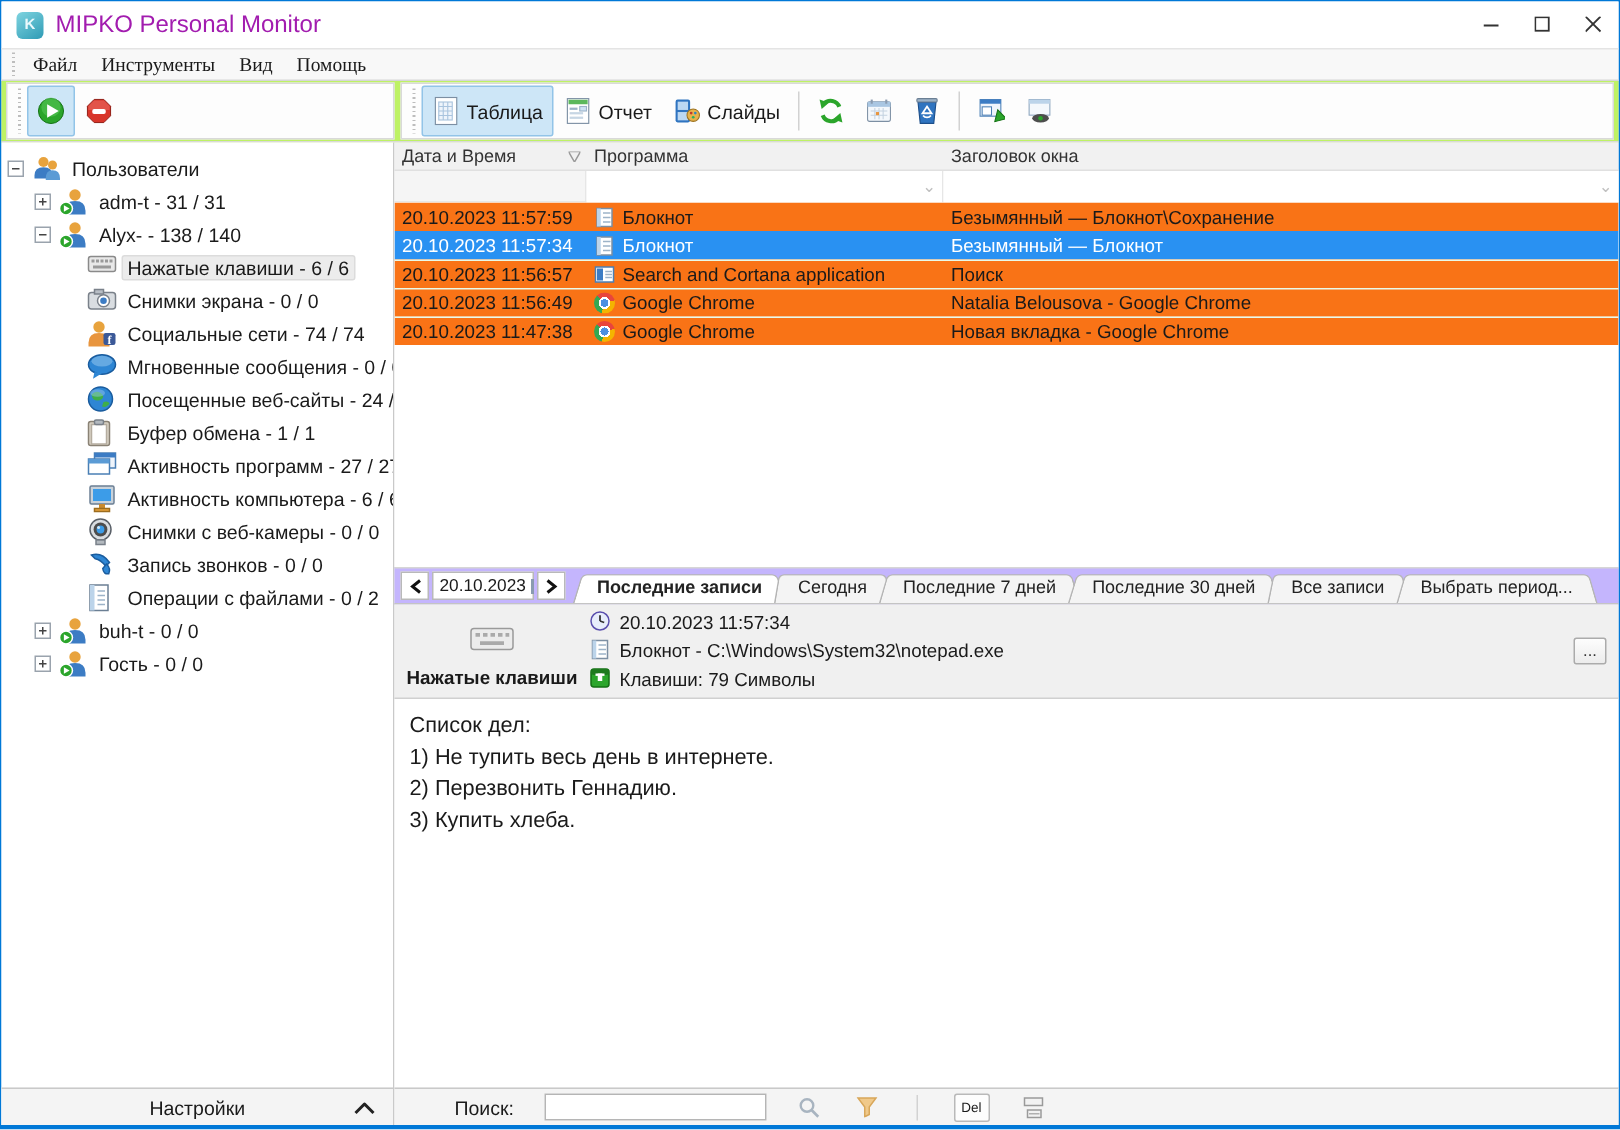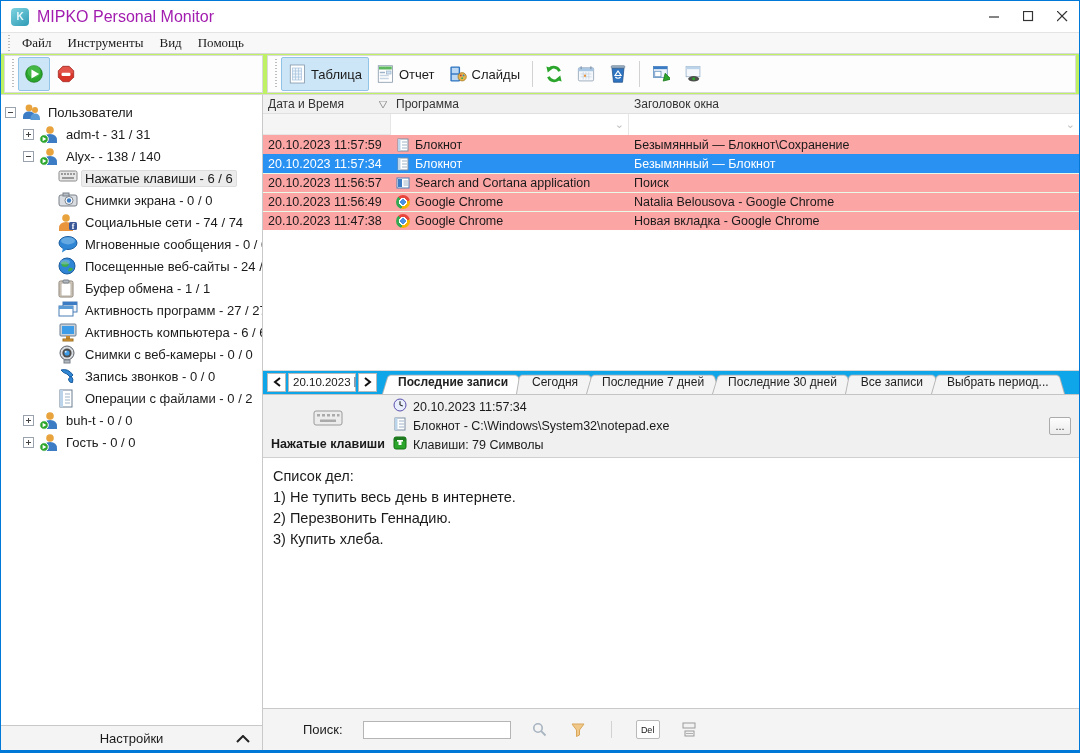--- a/index.html
+++ b/index.html
@@ -51,30 +51,30 @@
   .grid-header { height:19px; display:flex; background:#f1f1f1; border-bottom:1px solid #e0e0e0; color:#333; font-size:12px; align-items:center; }
   .col-time { width:128px; flex:0 0 auto; padding-left:5px; display:flex; align-items:center; justify-content:space-between; }
   .col-prog { width:238px; flex:0 0 auto; padding-left:5px; }
   .col-title { flex:1; padding-left:5px; }
   .sort-glyph { margin-right:4px; color:#888; }
   .filter-row { height:21px; display:flex; background:#f5f5f5; border-bottom:1px solid #e6e6e6; align-items:center; }
   .filter-cell { height:21px; border-right:1px solid #e6e6e6; }
   .filter-combo { background:#fff; display:flex; align-items:center; justify-content:flex-end; }
   .combo-chevron { color:#c0c0c0; font-size:11px; padding-right:4px; }
   .grid-rows { flex:1; min-height:0; background:#fff; overflow:hidden; }
-  .grid-row { height:19px; display:flex; align-items:center; background:#fca5a5; font-size:12.5px; }
+  .grid-row { height:19px; display:flex; align-items:center; background:#f97316; font-size:12.5px; }
   .grid-row:nth-child(n+2) { border-top:1px solid #e9fae9; }
   .grid-row.selected { background:#2991f2; color:#fff; border-top:none; }
   .cell-prog { width:238px; flex:0 0 auto; padding-left:5px; display:flex; gap:5px; }
   .cell-time { width:128px; flex:0 0 auto; padding-left:5px; }
   .cell-title { flex:1; padding-left:5px; }
   .prog-ico { width:14px; height:14px; flex:0 0 auto; }
 
   
-  .tabbar { height:25px; flex:0 0 auto; display:flex; align-items:stretch; border-top:1px solid #d6d6d6; border-bottom:1px solid #c4c4c4; background:#0ea5e9; padding-left:3px; }
+  .tabbar { height:25px; flex:0 0 auto; display:flex; align-items:stretch; border-top:1px solid #d6d6d6; border-bottom:1px solid #c4c4c4; background:#c4b5fd; padding-left:3px; }
   .nav-btn { width:19px; margin:2px 1px; border:1px solid #b9b9b9; background:#fff; display:flex; align-items:center; justify-content:center; }
   .date-field { width:68px; margin:2px 1px; border:1px solid #b9b9b9; background:#fff; display:flex; align-items:center; font-size:11.5px; padding-left:4px; gap:3px; }
   .date-cal { width:10px; height:10px; border:1px solid #8a9bb0; background:linear-gradient(#b9cde4 0 3px,#fff 3px); margin-left:auto; }
   .date-arrow { color:#3c6db0; font-size:8px; padding-right:3px; }
   .tabs { display:flex; align-items:stretch; margin-left:8px; }
   .tab { position:relative; display:flex; align-items:center; padding:0 12px; font-size:12px; color:#222; }
   .tab::before { content:""; position:absolute; inset:2px -4px 0 -4px; border:1px solid #b5b5b5; border-bottom:none; border-radius:4px 4px 0 0; background:#f4f4f4; transform:perspective(8px) rotateX(2deg); transform-origin:bottom; z-index:0; }
   .tab span { position:relative; z-index:1; }
   .tab.selected { font-weight:bold; }
   .tab.selected::before { background:#fff; }
@@ -85,21 +85,21 @@
   .detail-left .big-kb { margin-bottom:2px; }
   .detail-type { font-weight:bold; font-size:12.5px; }
   .detail-mid { flex:1; display:flex; flex-direction:column; justify-content:center; gap:2px; font-size:12.5px; }
   .detail-line { display:flex; align-items:center; gap:6px; height:17px; }
   .more-btn { align-self:center; margin-right:8px; width:22px; height:18px; border:1px solid #ababab; border-radius:2px; background:linear-gradient(#fdfdfd,#ececec); display:flex; align-items:center; justify-content:center; font-size:11px; color:#333; line-height:6px; }
 
   
   .content { flex:1; background:#fff; padding:8px 10px; font-size:14.5px; line-height:21px; overflow:hidden; }
 
   
-  .bottombar { height:42px; flex:0 0 auto; border-top:1px solid #c9c9c9; background:#f4f4f4; display:flex; align-items:center; padding-left:40px; gap:20px; }
+  .bottombar { height:25px; flex:0 0 auto; border-top:1px solid #c9c9c9; background:#f4f4f4; display:flex; align-items:center; padding-left:40px; gap:20px; }
   .search-input { width:148px; height:18px; border:1px solid #b5b5b5; background:#fff; font-size:12px; padding:0 3px; font-family:"Liberation Sans",sans-serif; }
   .mini-btn { width:24px; height:19px; border:1px solid #b9b9b9; border-radius:2px; background:#fdfdfd; display:flex; align-items:center; justify-content:center; font-size:9px; }
   .icon-plain { width:18px; height:18px; display:flex; align-items:center; justify-content:center; }
 
   
   .chrome-ico { border-radius:50%; background:
       radial-gradient(circle at 50% 50%, #4a90e2 0 27%, #fff 27% 40%, transparent 40%),
       conic-gradient(from -45deg, #e8453c 0 120deg, #f4b400 0 240deg, #34a853 0 360deg); }
 </style>
 </head>

